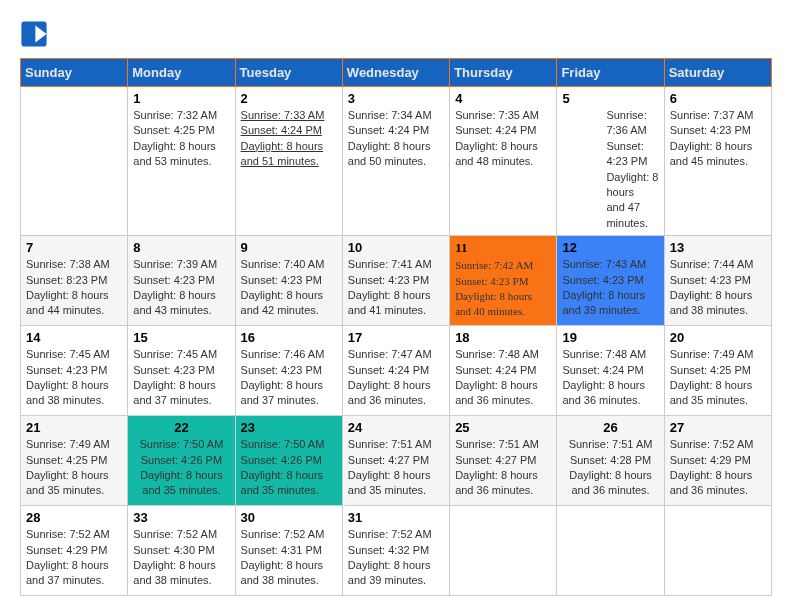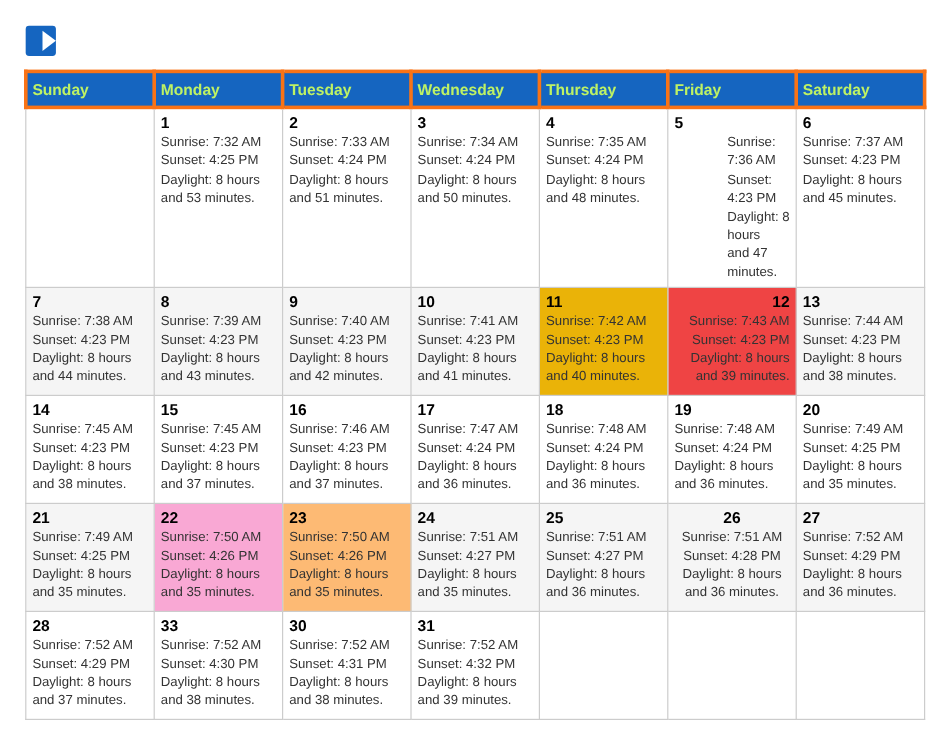--- a/index.html
+++ b/index.html
@@ -46,26 +46,26 @@
       font-size: 15px;
       color: #444;
     }
     .calendar {
       width: 100%;
       border-collapse: collapse;
       font-size: 11.5px;
     }
     .calendar th {
       background: #1565c0;
-      color: #bef264;
+      color: #e5e5e5;
       padding: 6px 4px;
       text-align: left;
       font-size: 13px;
       font-weight: bold;
-      border: 3px solid #f97316;
+      border: 1px solid #f97316;
     }
     .calendar td {
       border: 1px solid #ccc;
       vertical-align: top;
       padding: 4px 5px;
       width: calc(100% / 7);
       height: 90px;
       background: #fff;
     }
     .calendar tr:nth-child(even) td {
@@ -123,21 +123,21 @@
         <td class="empty-cell"></td>
         <td>
           <span class="day-num">1</span>
           <div class="day-info" style="white-space: pre-line;">Sunrise: 7:32 AM
 Sunset: 4:25 PM
 Daylight: 8 hours
 and 53 minutes.</div>
         </td>
         <td>
           <span class="day-num">2</span>
-          <div class="day-info" style="white-space: pre-line;">Sunrise: 7:33 AM
+          <div class="day-info" style="white-space: pre-line; text-decoration: underline;">Sunrise: 7:33 AM
 Sunset: 4:24 PM
 Daylight: 8 hours
 and 51 minutes.</div>
         </td>
         <td>
           <span class="day-num">3</span>
           <div class="day-info" style="white-space: pre-line;">Sunrise: 7:34 AM
 Sunset: 4:24 PM
 Daylight: 8 hours
 and 50 minutes.</div>
@@ -161,21 +161,21 @@
           <div class="day-info" style="white-space: pre-line;">Sunrise: 7:37 AM
 Sunset: 4:23 PM
 Daylight: 8 hours
 and 45 minutes.</div>
         </td>
       </tr>
       <tr>
         <td style="background: rgb(245, 245, 245);">
           <span class="day-num">7</span>
           <div class="day-info" style="white-space: pre-line;">Sunrise: 7:38 AM
-Sunset: 4:23 PM
+Sunset: 8:23 PM
 Daylight: 8 hours
 and 44 minutes.</div>
         </td>
         <td style="background: rgb(245, 245, 245);">
           <span class="day-num">8</span>
           <div class="day-info" style="white-space: pre-line;">Sunrise: 7:39 AM
 Sunset: 4:23 PM
 Daylight: 8 hours
 and 43 minutes.</div>
         </td>
@@ -186,28 +186,28 @@
 Daylight: 8 hours
 and 42 minutes.</div>
         </td>
         <td style="background: rgb(245, 245, 245);">
           <span class="day-num">10</span>
           <div class="day-info" style="white-space: pre-line;">Sunrise: 7:41 AM
 Sunset: 4:23 PM
 Daylight: 8 hours
 and 41 minutes.</div>
         </td>
-        <td style="background: #eab308;">
+        <td style="background: #f97316; font-family: Liberation Serif, serif;">
           <span class="day-num">11</span>
           <div class="day-info" style="white-space: pre-line;">Sunrise: 7:42 AM
 Sunset: 4:23 PM
 Daylight: 8 hours
 and 40 minutes.</div>
         </td>
-        <td style="background: #ef4444; text-align: right;">
+        <td style="background: #3b82f6;">
           <span class="day-num">12</span>
           <div class="day-info" style="white-space: pre-line;">Sunrise: 7:43 AM
 Sunset: 4:23 PM
 Daylight: 8 hours
 and 39 minutes.</div>
         </td>
         <td style="background: rgb(245, 245, 245); margin-top: 16px;">
           <span class="day-num">13</span>
           <div class="day-info" style="white-space: pre-line;">Sunrise: 7:44 AM
 Sunset: 4:23 PM
@@ -267,28 +267,28 @@
         </td>
       </tr>
       <tr>
         <td style="background: rgb(245, 245, 245);">
           <span class="day-num">21</span>
           <div class="day-info" style="white-space: pre-line;">Sunrise: 7:49 AM
 Sunset: 4:25 PM
 Daylight: 8 hours
 and 35 minutes.</div>
         </td>
-        <td style="background: #f9a8d4;">
+        <td style="background: #14b8a6; text-align: center;">
           <span class="day-num">22</span>
           <div class="day-info" style="white-space: pre-line;">Sunrise: 7:50 AM
 Sunset: 4:26 PM
 Daylight: 8 hours
 and 35 minutes.</div>
         </td>
-        <td style="background: #fdba74;">
+        <td style="background: #14b8a6;">
           <span class="day-num">23</span>
           <div class="day-info" style="white-space: pre-line;">Sunrise: 7:50 AM
 Sunset: 4:26 PM
 Daylight: 8 hours
 and 35 minutes.</div>
         </td>
         <td style="background: rgb(245, 245, 245); margin-top: 12px;">
           <span class="day-num">24</span>
           <div class="day-info" style="white-space: pre-line;">Sunrise: 7:51 AM
 Sunset: 4:27 PM

